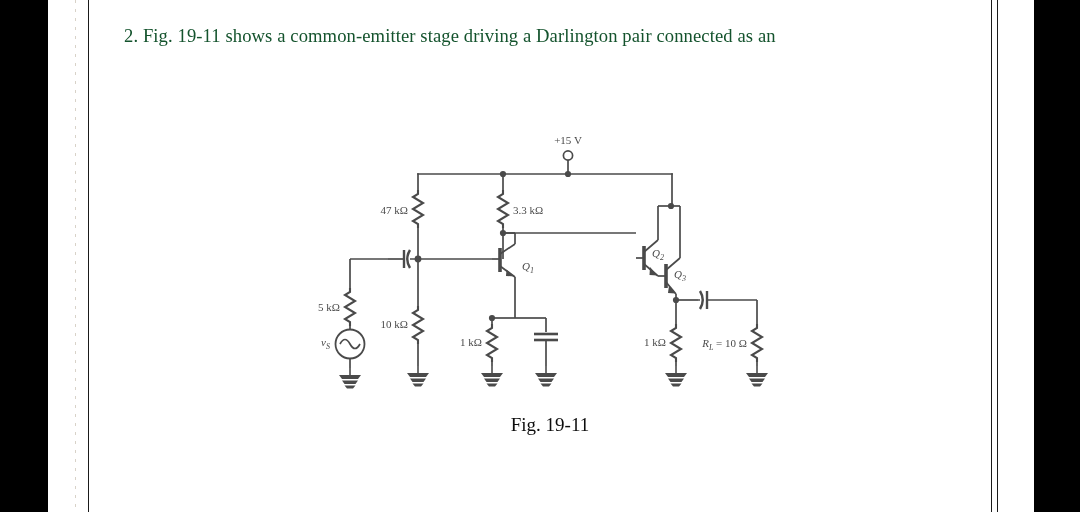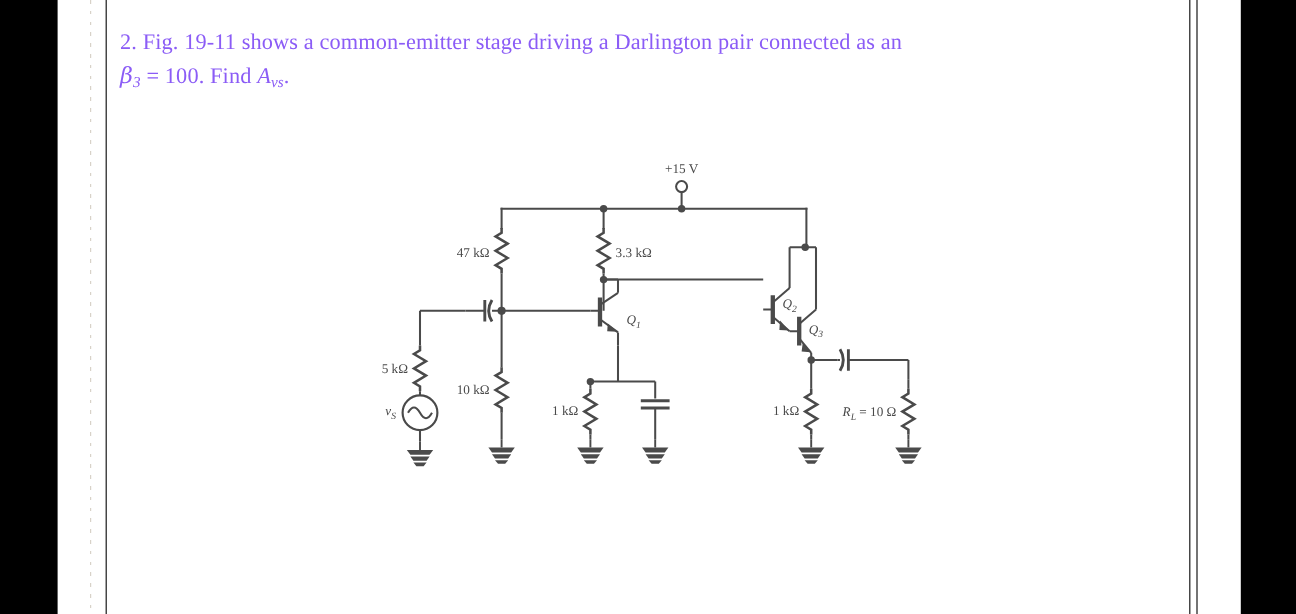--- a/index.html
+++ b/index.html
@@ -25,23 +25,23 @@
   .rule.r3{left:997px;width:1.4px;}
 
   
   .dot-guide{
     position:absolute;left:75px;top:0;width:1px;height:512px;
     background:repeating-linear-gradient(to bottom,#d8d2c8 0 3px,transparent 3px 9px);
   }
 
   
   #problem{
-    position:absolute;left:100px;top:22px;width:860px;
+    position:absolute;left:124px;top:22px;width:860px;
     font-size:18.6px;line-height:1.52;
-    color:#8b5cf6;
+    color:#14532d;
     text-align:justify;
     letter-spacing:.1px;
   }
   #problem .ln{display:block;white-space:nowrap;}
   #problem .ln.l2{letter-spacing:.15px;}
   .ital{font-style:italic;}
   .beta{font-style:italic;font-family:"DejaVu Serif",serif;}
   .sub{font-size:.68em;vertical-align:-0.25em;font-style:italic;}
 
   
@@ -64,23 +64,20 @@
   <div class="edge-band right"></div>
   <div class="dot-guide"></div>
   <div class="rule r1"></div>
   <div class="rule r2"></div>
   <div class="rule r3"></div>
 
   <div id="problem">
     <span class="ln">
       <span>2.</span>
       <span>Fig. 19-11 shows a common-emitter stage driving a Darlington pair connected as an</span>
-    </span>
-    <span class="ln">
-      <span class="beta">β</span><span class="sub">3</span><span> = 100. Find </span><span class="ital">A</span><span class="sub">vs</span><span>.</span>
     </span>
   </div>
 
   <div id="figure">
   <svg width="500" height="290" viewBox="0 0 500 290" xmlns="http://www.w3.org/2000/svg">
     <defs>
 
       <g id="res-v">
         <path d="M0,0 L0,4 L-5,7 L5,13 L-5,19 L5,25 L-5,31 L0,34 L0,38" fill="none" stroke="#4a4a4a" stroke-width="2.1" stroke-linejoin="miter"></path>
       </g>
@@ -265,14 +262,15 @@
       <use href="#gnd" x="246" y="238"></use>
       <use href="#gnd" x="376" y="238"></use>
       <use href="#gnd" x="457" y="238"></use>
     </g>
 
     <text class="cktlabel" x="268" y="16" font-size="11" text-anchor="middle">+15 V</text>
 
   </svg>
   </div>
 
+  <div id="caption">Fig. 19-11</div>
 
 </div>
 
 </body></html>

